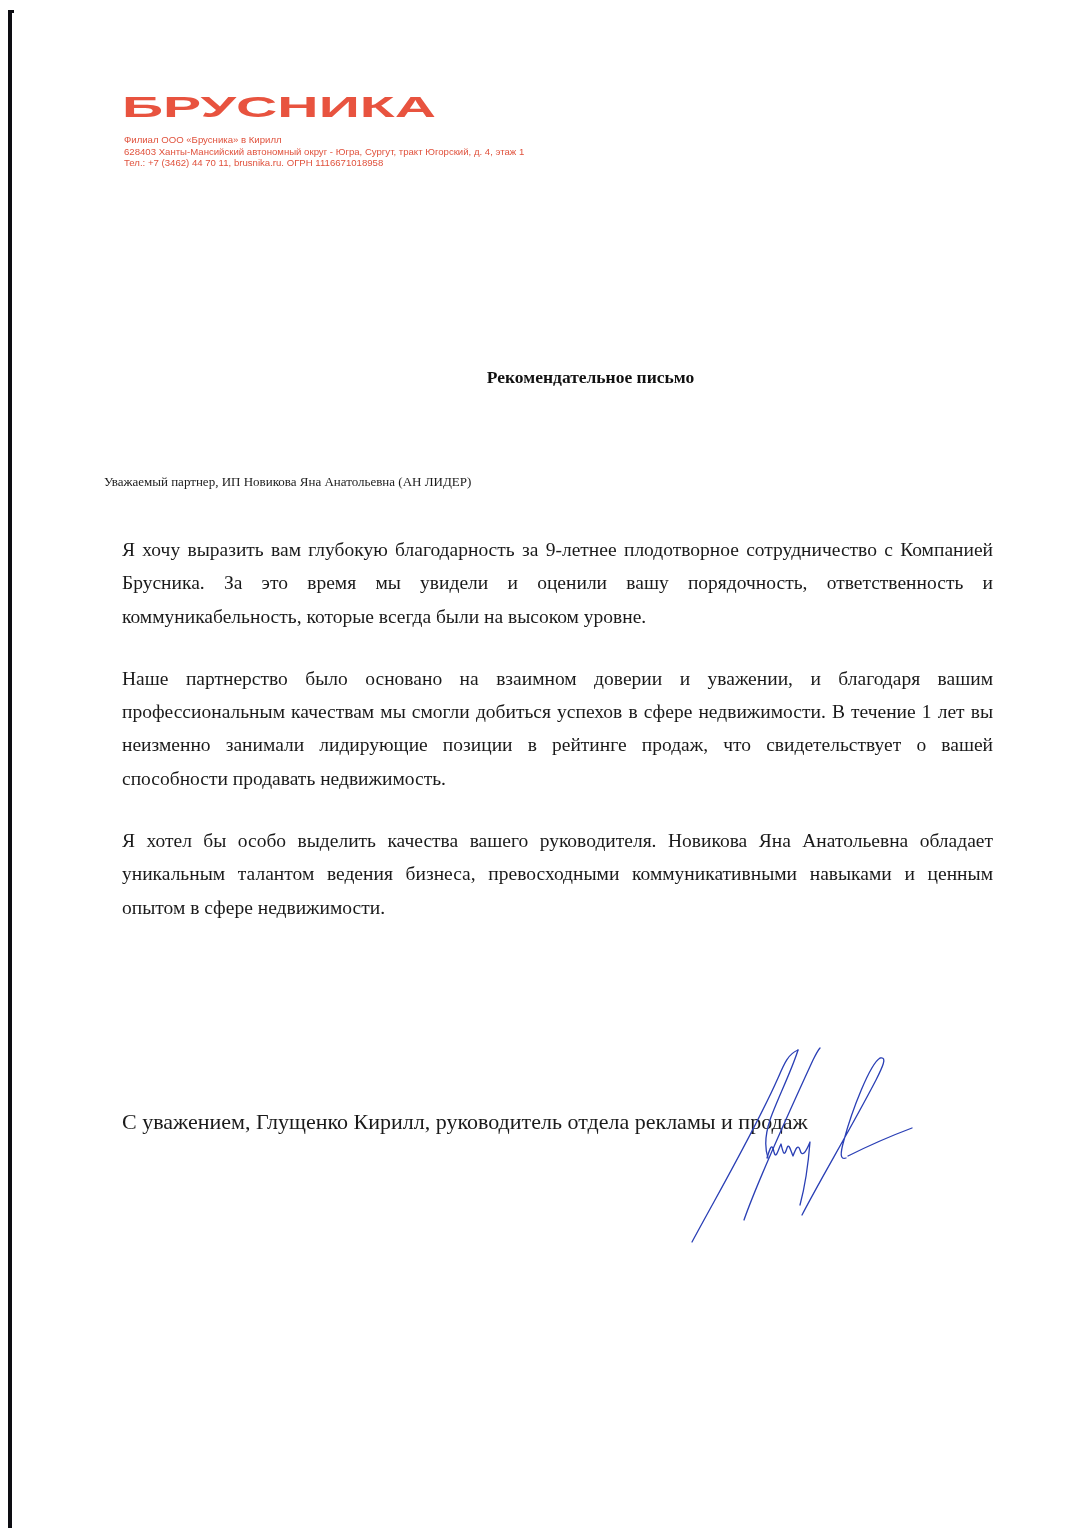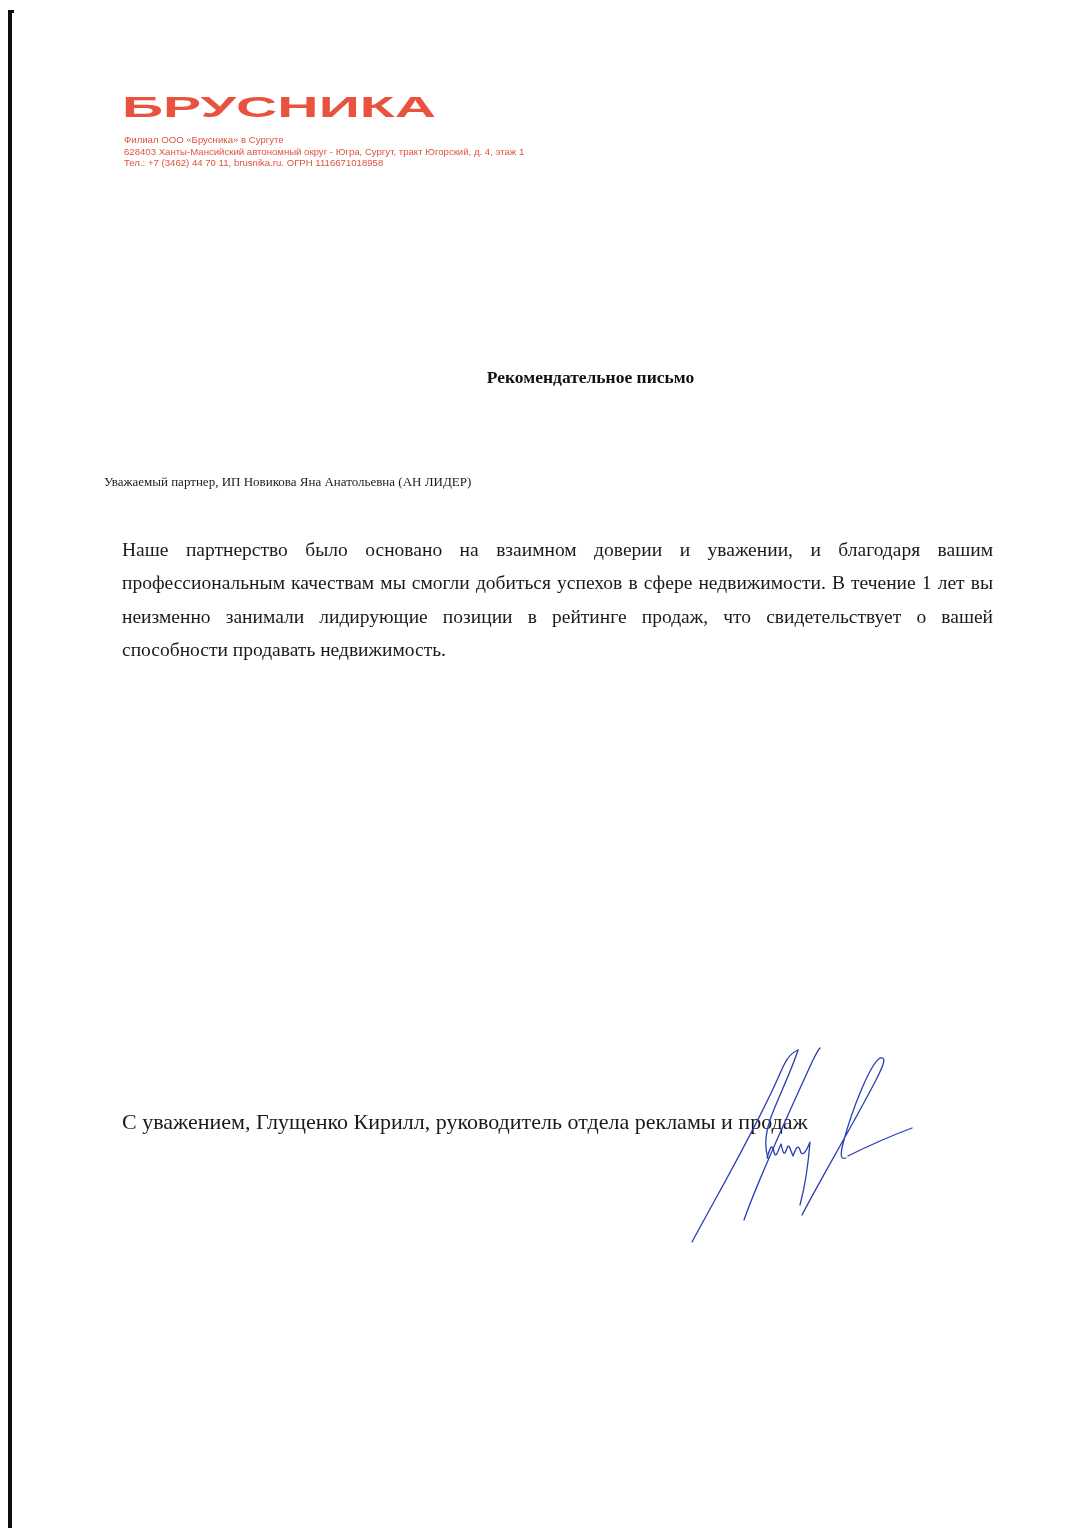--- a/index.html
+++ b/index.html
@@ -98,31 +98,33 @@
 </head>
 <body>
 
 <div class="scan-edge"></div>
 
 <svg class="logo" viewBox="0 0 316 28" xmlns="http://www.w3.org/2000/svg">
   <text x="0" y="25" textLength="314" lengthAdjust="spacingAndGlyphs" font-family="Liberation Sans, DejaVu Sans, sans-serif" font-weight="bold" font-size="30" fill="#e8533f">БРУСНИКА</text>
 </svg>
 
 <div class="company-info">
-  <div>Филиал ООО «Брусника» в Сургуте</div>
+  <div>Филиал ООО «Брусника» в Кирилл</div>
   <div>628403 Ханты-Мансийский автономный округ - Югра, Сургут, тракт Югорский, д. 4, этаж 1</div>
   <div>Тел.: +7 (3462) 44 70 11, brusnika.ru. ОГРН 1116671018958</div>
 </div>
 
 <div class="title">Рекомендательное письмо</div>
 
 <div class="salutation">Уважаемый партнер, ИП Новикова Яна Анатольевна (АН ЛИДЕР)</div>
 
 <div class="body-text">
+  <p class="para">Я хочу выразить вам глубокую благодарность за 9-летнее плодотворное сотрудничество с Компанией Брусника. За это время мы увидели и оценили вашу порядочность, ответственность и коммуникабельность, которые всегда были на высоком уровне.</p>
   <p class="para">Наше партнерство было основано на взаимном доверии и уважении, и благодаря вашим профессиональным качествам мы смогли добиться успехов в сфере недвижимости. В течение 1 лет вы неизменно занимали лидирующие позиции в рейтинге продаж, что свидетельствует о вашей способности продавать недвижимость.</p>
+  <p class="para">Я хотел бы особо выделить качества вашего руководителя. Новикова Яна Анатольевна обладает уникальным талантом ведения бизнеса, превосходными коммуникативными навыками и ценным опытом в сфере недвижимости.</p>
 </div>
 
 <div class="closing">С уважением, Глущенко Кирилл, руководитель отдела рекламы и продаж</div>
 
 <svg class="signature" viewBox="0 0 240 210" xmlns="http://www.w3.org/2000/svg" fill="none" stroke="#2a3fb5" stroke-width="1.3" stroke-linecap="round" stroke-linejoin="round">
 
   <path d="M12 202 C40 150, 75 90, 98 38 C104 24, 108 14, 118 10"></path>
 
   <path d="M118 10 C112 30, 96 62, 90 80 C86 92, 84 106, 88 118"></path>
 

